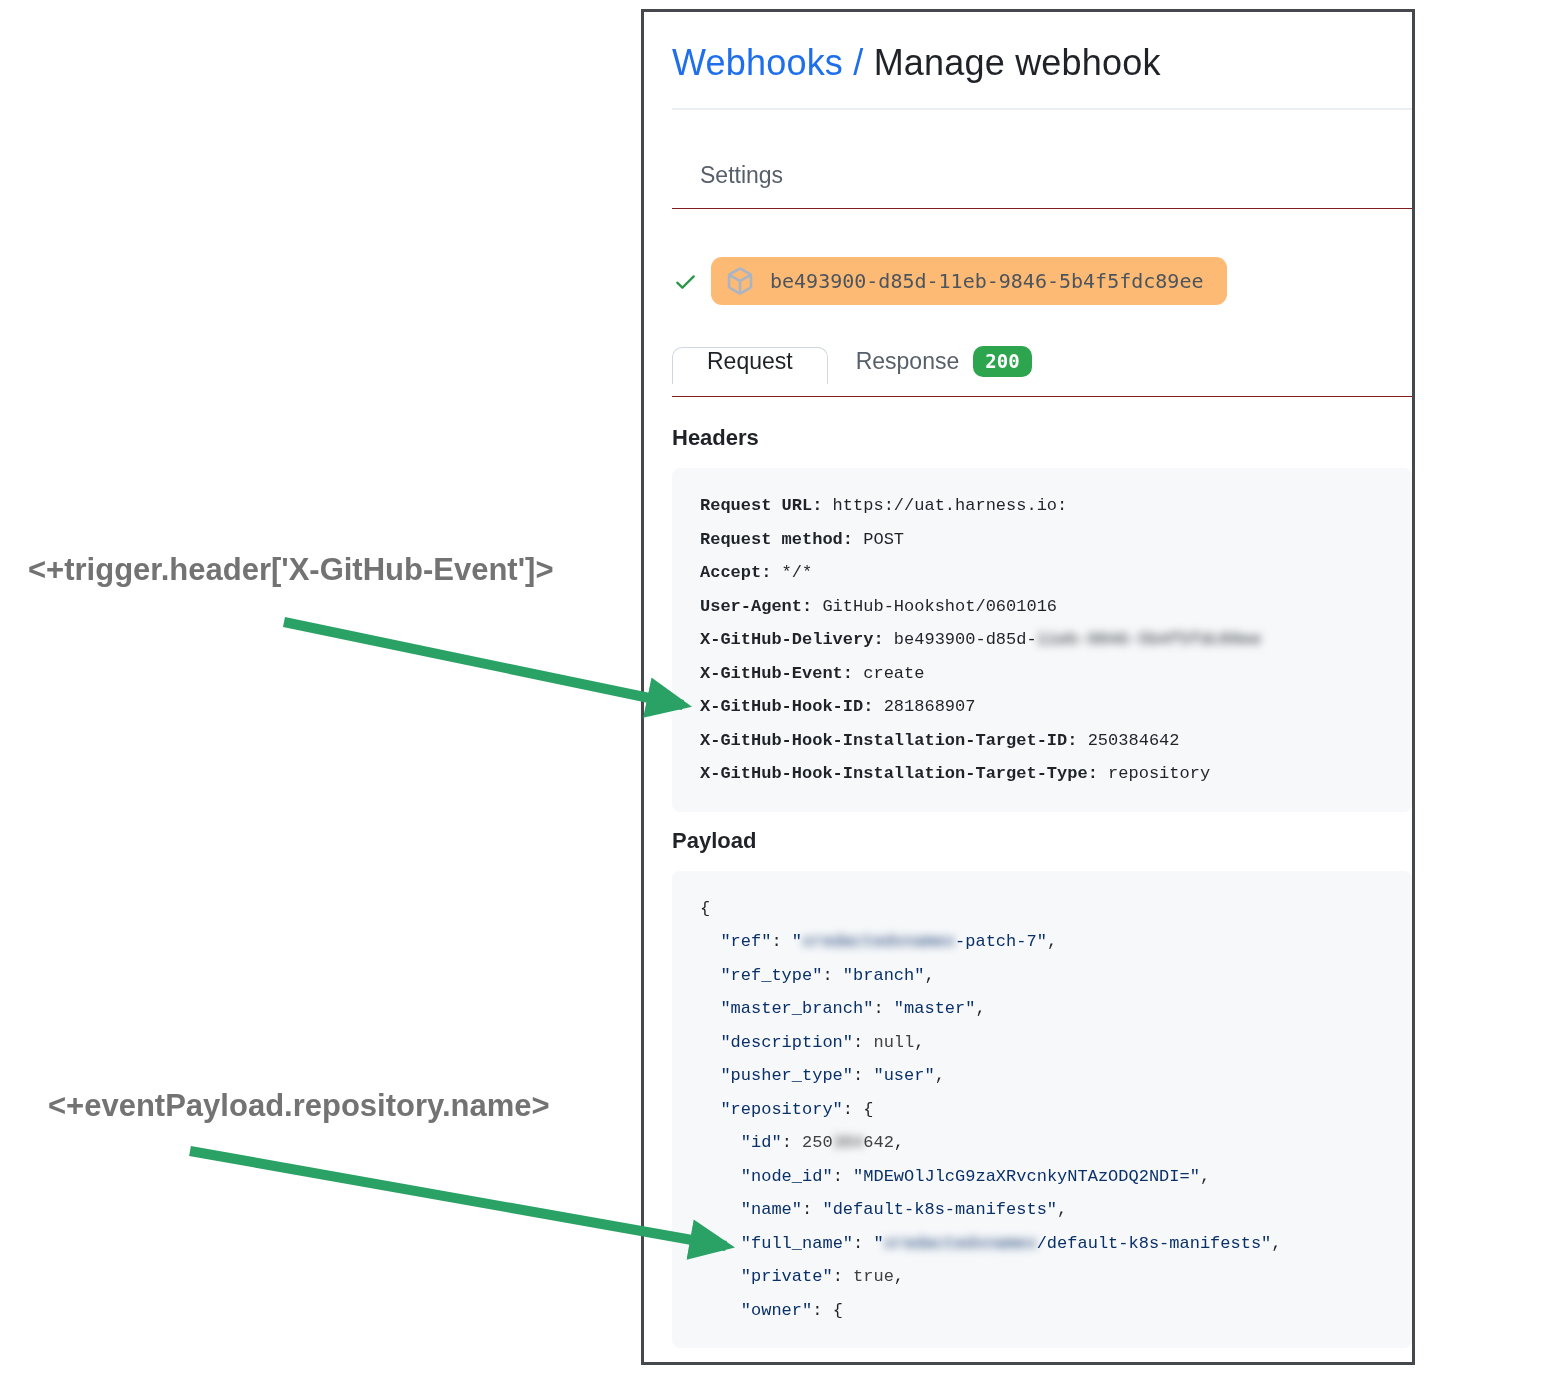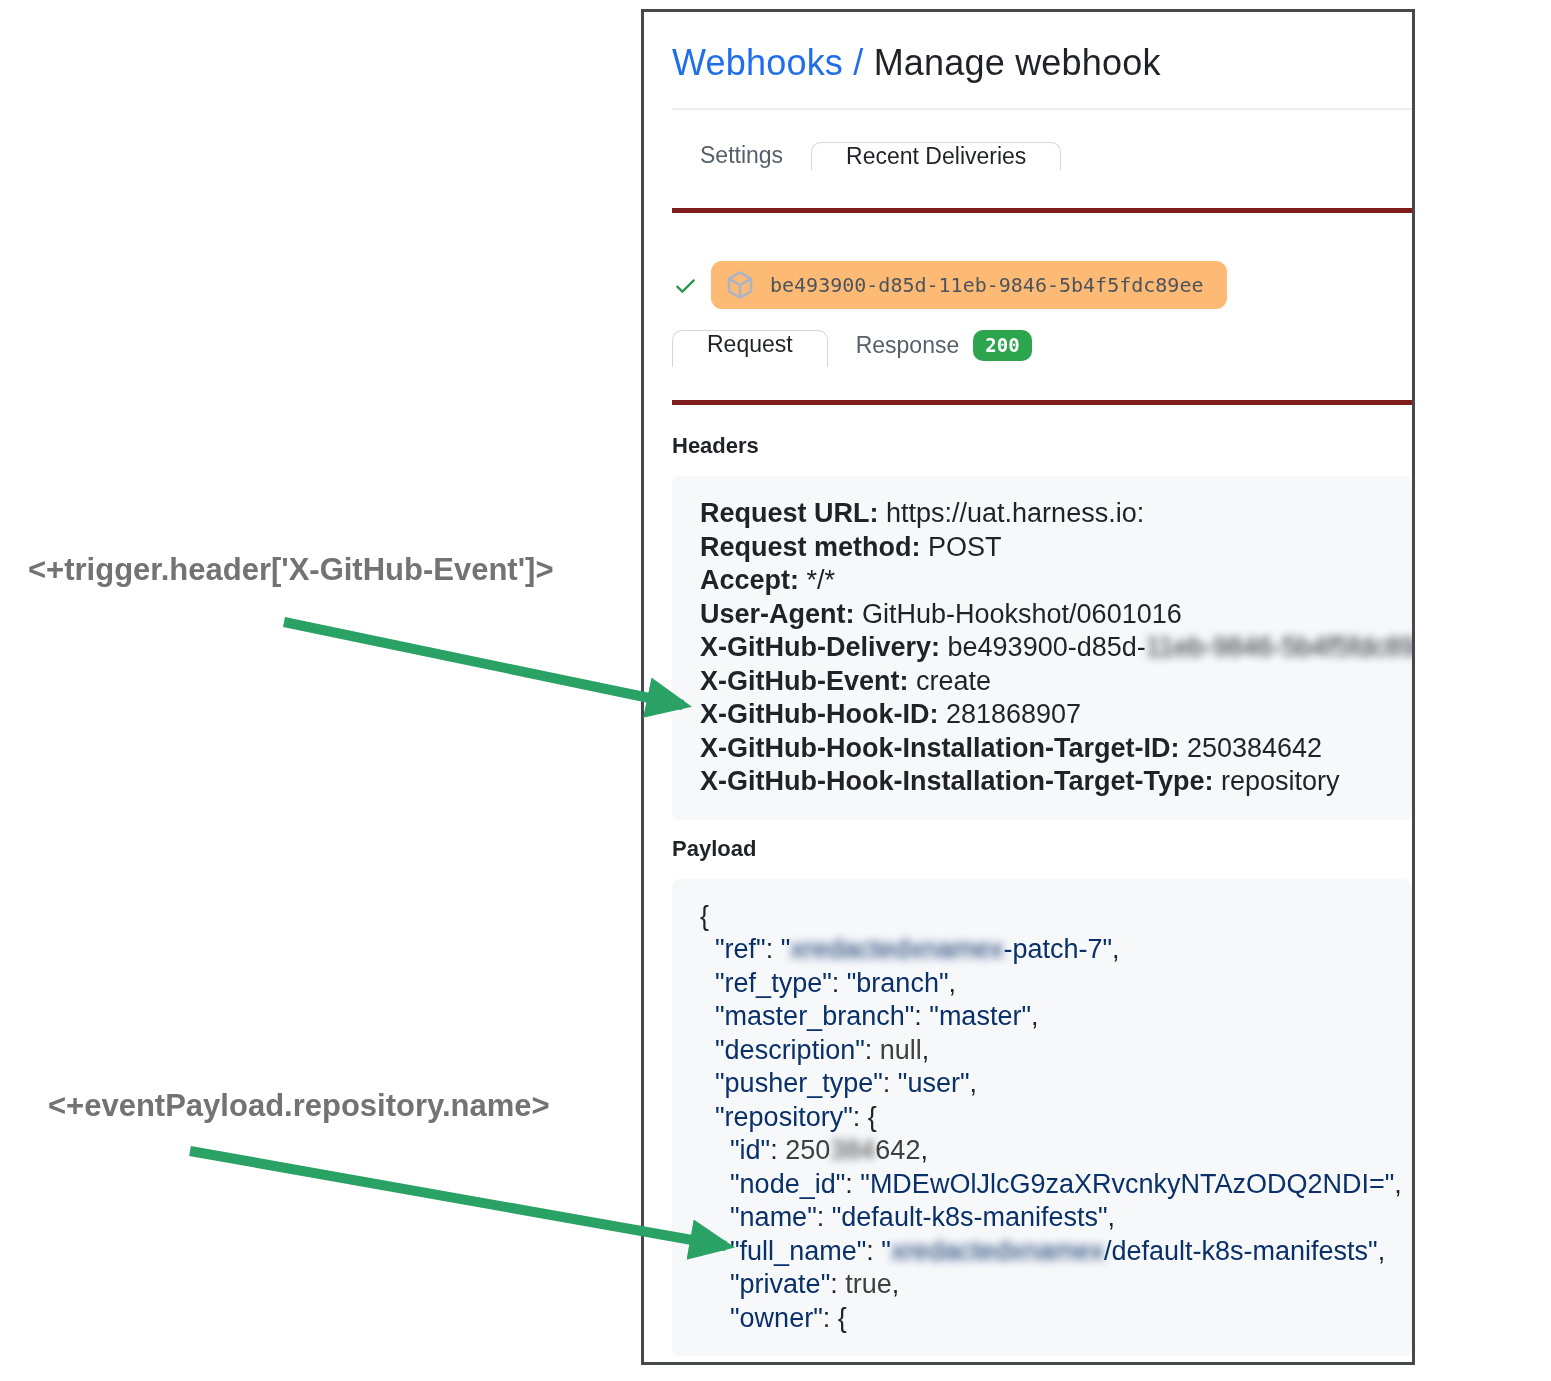--- a/index.html
+++ b/index.html
@@ -13,21 +13,21 @@
     position:absolute; left:641px; top:9px; width:774px; height:1356px;
     box-sizing:border-box; border:3px solid #45494e; background:#fff; overflow:hidden;
   }
   .content { padding:0 0 0 28px; }
 
   .page-title { margin:30px 0 0 0; font-size:36px; font-weight:400; color:#1f2328; letter-spacing:.2px; }
   .page-title .crumb, .page-title .crumb-sep { color:#1f6feb; }
   .rule { border:0; border-top:2px solid #eceff2; margin:24px 0 0 0; }
 
   
-  .tabrow { display:flex; align-items:flex-start; border-bottom:5px solid #7f1d1d; }
+  .tabrow { display:flex; align-items:center; border-bottom:1px solid #7f1d1d; }
   .tabs1 { margin-top:32px; height:66px; }
   .tabs2 { margin-top:21px; height:70px; }
   .tab {
     display:flex; align-items:center; gap:14px; font-size:23px; color:#57606a;
     padding:0 28px; cursor:pointer; box-sizing:border-box;
   }
   .tab.active {
     color:#1f2328; background:#fff; border:1px solid #d0d7de; border-bottom:0;
     border-radius:10px 10px 0 0; margin-bottom:-1px; padding:0 34px;
   }
@@ -47,21 +47,21 @@
   .status-badge {
     background:#2da44e; color:#ffffff; border-radius:10px; padding:4px 12px 5px 12px;
     font-family:"DejaVu Sans Mono","Liberation Mono",monospace; font-size:19px; font-weight:600;
   }
 
   
   .section-title { margin:28px 0 0 0; font-size:22px; font-weight:700; color:#1f2328; }
   .section-title.payload { margin-top:16px; }
   .codebox {
     margin-top:17px; background:#f6f8fa; border-radius:8px; padding:21px 18px 21px 28px;
-    font-family:Liberation Sans, sans-serif; font-size:27px; line-height:33.5px;
+    font-family:Liberation Mono, monospace; font-size:17px; line-height:33.5px;
     color:#1f2328;
   }
   .code-line { white-space:pre; }
   .hk { font-weight:700; color:#1f2328; }
   .hv { color:#1f2328; }
   .p  { color:#1f2328; }
   .k, .s { color:#0a3069; }
   .n  { color:#404040; }
   .blur { display:inline-block; filter:blur(4px); }
 
@@ -78,21 +78,20 @@
 
 <div class="frame">
   <div class="content">
 
     <h1 class="page-title"><span class="crumb">Webhooks</span><span class="crumb-sep"> / </span><span>Manage webhook</span></h1>
 
     <hr class="rule">
 
     <div class="tabrow tabs1">
       <div class="tab">Settings</div>
-      <div class="tab active">Recent Deliveries</div>
     </div>
 
     <div class="delivery">
       <span class="check-wrap">
         <svg width="25" height="25" viewBox="0 0 16 16" fill="#2c974b" aria-hidden="true">
           <path d="M13.78 4.22a.75.75 0 0 1 0 1.06l-7.25 7.25a.75.75 0 0 1-1.06 0L2.22 9.28a.751.751 0 0 1 .018-1.042.751.751 0 0 1 1.042-.018L6 10.94l6.72-6.72a.75.75 0 0 1 1.06 0Z"></path>
         </svg>
       </span>
       <span class="pill">
         <span style="display:flex;">

